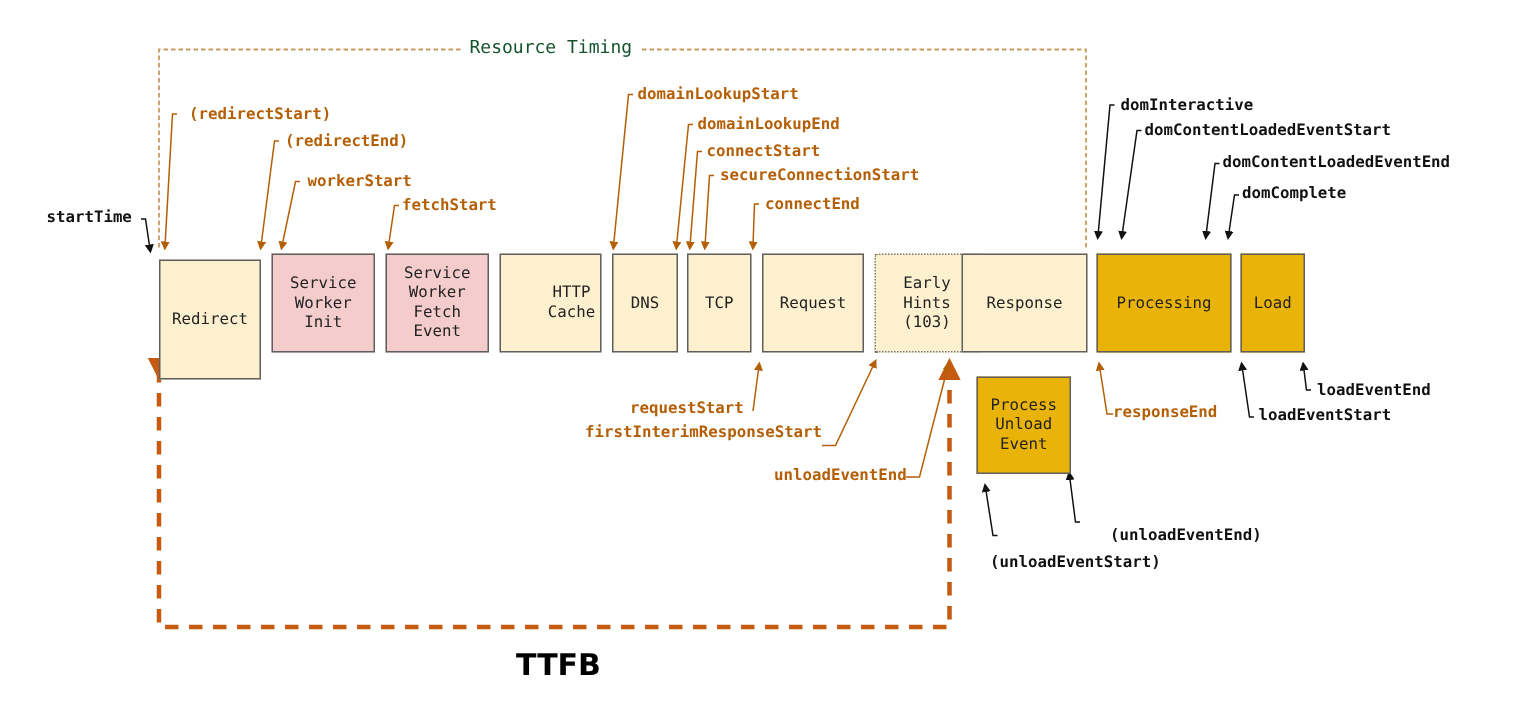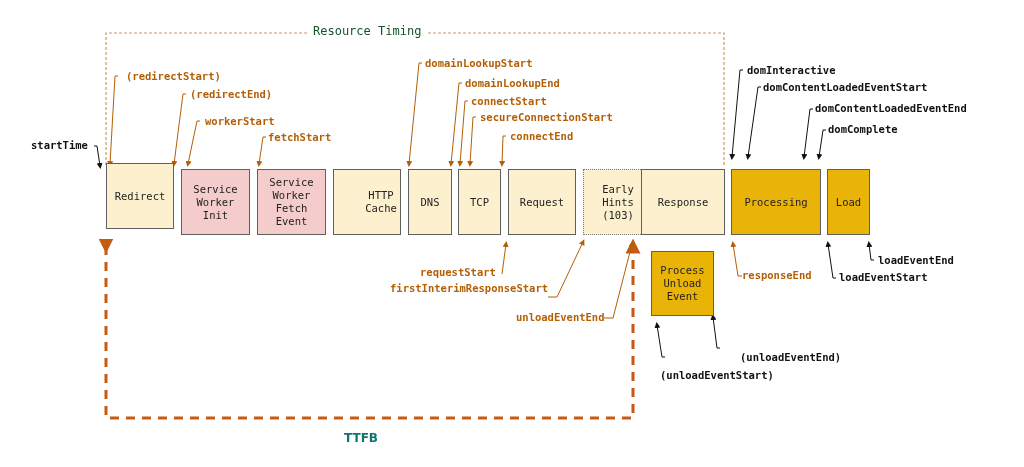--- a/index.html
+++ b/index.html
@@ -12,21 +12,21 @@
          font-size: 10.5px; line-height: 13px; color: #222; white-space: pre-line; }
   .box.yellow { background: #fdf0cf; }
   .box.pink { background: #f4cccc; }
   .box.blue { background: #eab308; }
   .box.dotted { border: 1.5px dotted #7a7a7a; }
   .lbl { position: absolute; font-size: 10.5px; font-weight: bold; white-space: nowrap; line-height: 12px; }
   .lbl.orange { color: #b45f06; }
   .lbl.black { color: #111; }
   .rt-title { position: absolute; font-size: 12px; color: #14532d; white-space: nowrap; }
   .ttfb { position: absolute; font-family: "DejaVu Sans", "Liberation Sans", sans-serif;
-          font-size: 12px; font-weight: bold; color: #0f766e; }
+          font-size: 20px; font-weight: bold; color: #000000; }
 </style>
 </head>
 <body>
 
 <div class="stage">
 
   <svg width="1024" height="467">
     <defs>
       <marker id="ah-o" markerWidth="6" markerHeight="6" refX="3" refY="3" orient="auto">
         <path d="M0,0 L6,3 L0,6 Z" fill="#b45f06"></path>
@@ -64,21 +64,21 @@
     <path d="M813,109 L810,109 L804,157" fill="none" stroke="#111" stroke-width="1" marker-end="url(#ah-k)"></path>
     <path d="M826,130 L823,130 L819,157" fill="none" stroke="#111" stroke-width="1" marker-end="url(#ah-k)"></path>
     <path d="M836,278 L833,278 L828,244" fill="none" stroke="#111" stroke-width="1" marker-end="url(#ah-k)"></path>
     <path d="M874,260 L871,260 L869,244" fill="none" stroke="#111" stroke-width="1" marker-end="url(#ah-k)"></path>
     <path d="M665,357 L662,357 L657,325" fill="none" stroke="#111" stroke-width="1" marker-end="url(#ah-k)"></path>
     <path d="M720,348 L717,348 L713,317" fill="none" stroke="#111" stroke-width="1" marker-end="url(#ah-k)"></path>
   </svg>
 
   <div class="rt-title" style="left:313px;top:24px;">Resource Timing</div>
 
-  <div class="box yellow" style="left:106px;top:163px;width:68px;height:66px;">Redirect</div>
+  <div class="box yellow" style="left:106px;top:173px;width:68px;height:80px;">Redirect</div>
   <div class="box pink" style="left:181px;top:169px;width:69px;height:66px;">Service
 Worker
 Init</div>
   <div class="box pink" style="left:257px;top:169px;width:69px;height:66px;">Service
 Worker
 Fetch
 Event</div>
   <div class="box yellow" style="left:333px;top:169px;width:68px;height:66px;padding-left:28px;">HTTP
 Cache</div>
   <div class="box yellow" style="left:408px;top:169px;width:44px;height:66px;">DNS</div>

